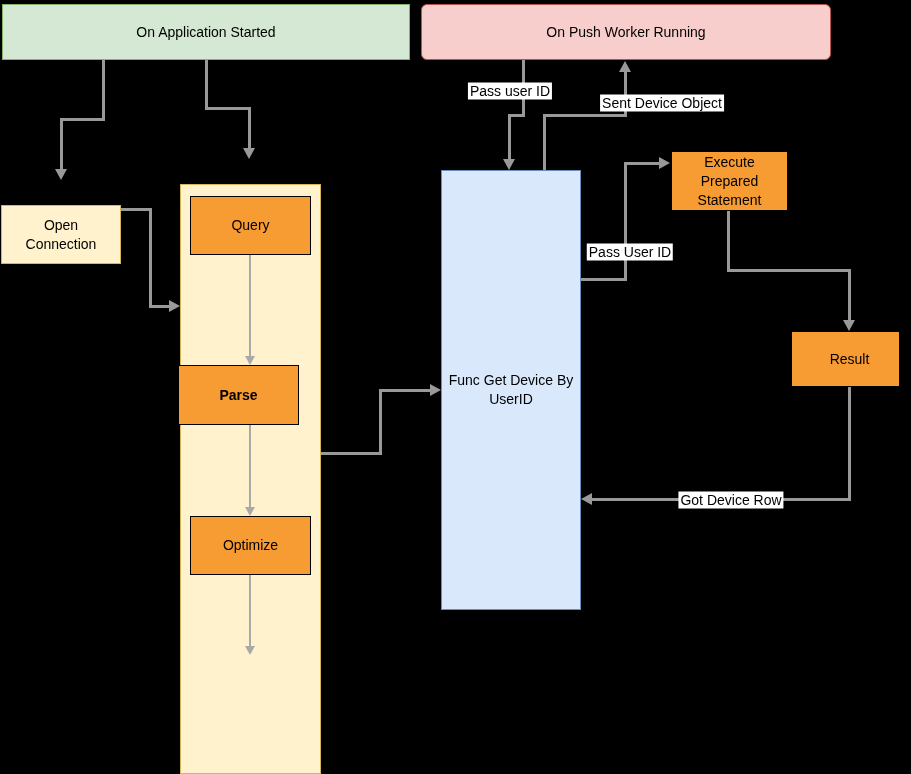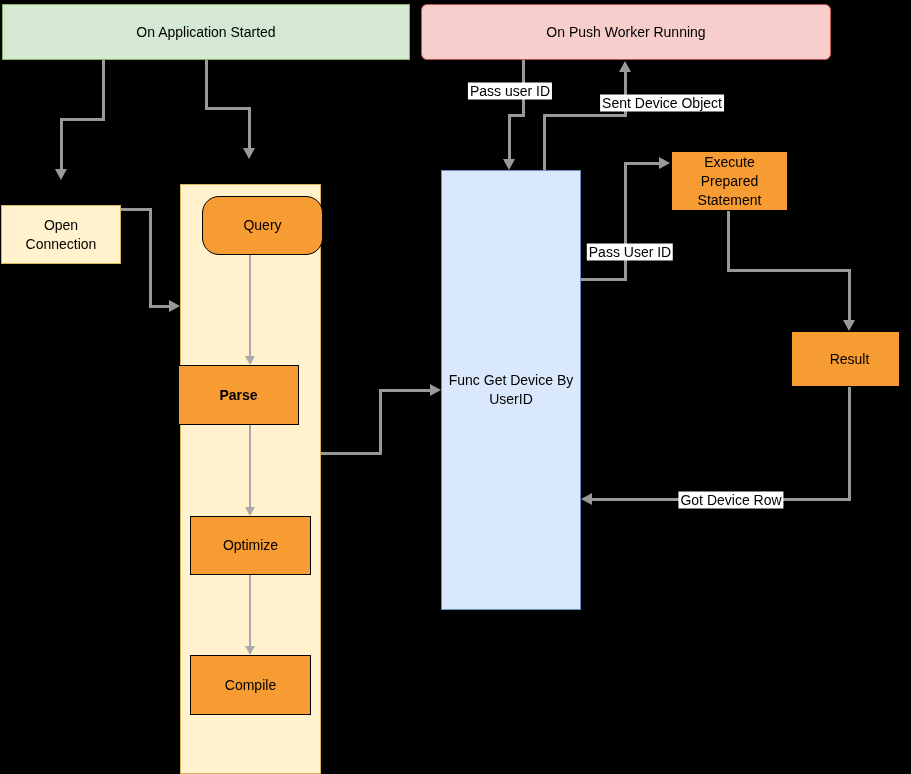--- a/index.html
+++ b/index.html
@@ -46,27 +46,26 @@
 <div class="canvas">
 
   <div class="node green" style="left:2px; top:4px; width:408px; height:56px;">On Application Started</div>
 
   <div class="node red" style="left:421px; top:4px; width:410px; height:56px;border-radius:6px;">On Push Worker Running</div>
 
   <div class="node yellow" style="left:1px; top:181px; width:120px; height:59px; padding:0 12px;">Open Connection</div>
 
   <div class="node yellow container-box" style="left:180px; top:160px; width:141px; height:590px;"></div>
 
-  <div class="node orange inner-node" style="left:202px; top:196px; width:121px; height:59px;border-radius:17px;">Query</div>
+  <div class="node orange inner-node" style="left:190px; top:196px; width:121px; height:59px;">Query</div>
 
   <div class="node orange inner-node" style="left:178px; top:365px; width:121px; height:60px;font-weight:bold;">Parse</div>
 
   <div class="node orange inner-node" style="left:190px; top:516px; width:121px; height:59px;">Optimize</div>
 
-  <div class="node orange inner-node" style="left:190px; top:655px; width:121px; height:60px;">Compile</div>
 
   <div class="node blue" style="left:441px; top:170px; width:140px; height:440px; padding:0 4px;">Func Get Device By UserID</div>
 
   <div class="node orange" style="left:671px; top:151px; width:117px; height:60px; padding:0 8px;">Execute Prepared Statement</div>
 
   <div class="node orange" style="left:791px; top:331px; width:117px; height:56px;">Result</div>
 
   <div class="seg" style="left:102px; top:60px;  width:3px;  height:61px;"></div>
   <div class="seg" style="left:60px;  top:118px; width:45px; height:3px;"></div>
   <div class="seg" style="left:60px;  top:118px; width:3px;  height:52px;"></div>

